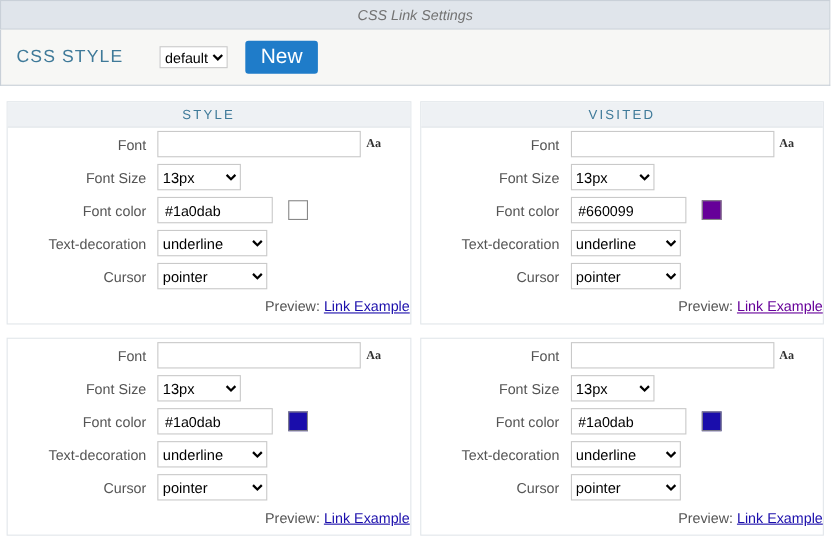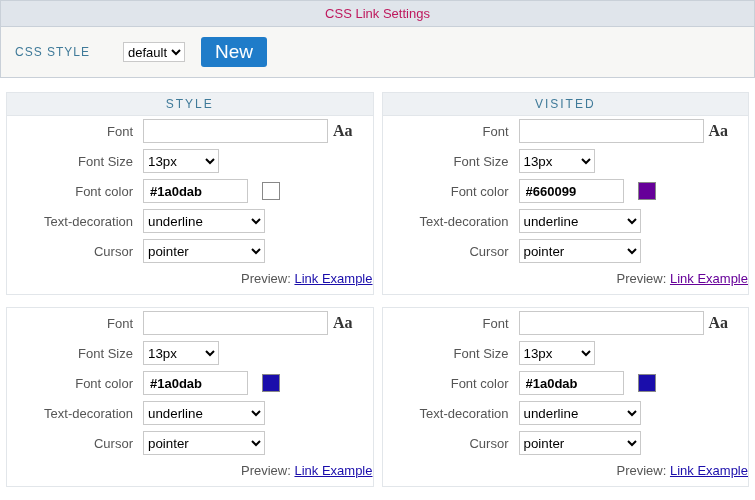--- a/index.html
+++ b/index.html
@@ -10,35 +10,36 @@
     color: #555;
     background: #fff;
     width: 755px;
   }
   .titlebar {
     background: #e0e5eb;
     border: 1px solid #c9d0d8;
     text-align: center;
     padding: 5px 0;
     font-size: 13px;
-    color: #be185d;
+    color: #737373;
+    font-style: italic;
   }
   .toolbar {
     background: #f7f7f5;
     border-left: 1px solid #c9d0d8;
     border-right: 1px solid #c9d0d8;
     border-bottom: 1px solid #c9d0d8;
     padding: 10px 14px;
     display: flex;
     align-items: center;
     gap: 6px;
   }
   .toolbar-label {
     color: #3f7a99;
-    font-size: 12px;
+    font-size: 16px;
     letter-spacing: 1px;
   }
   select.style-select {
     height: 20px;
     border: 1px solid #c9c9c9;
     background: #fff;
     font-size: 13px;
     margin-left: 27px;
   }
   .btn {
@@ -82,39 +83,38 @@
     padding-right: 10px;
     color: #555;
     font-size: 13px;
   }
   .text-input {
     height: 24px;
     border: 1px solid #c9c9c9;
     background: #fff;
     font-size: 13px;
     padding: 0 6px;
-    font-weight: bold;
   }
   .font-input { width: 185px; }
   .aa {
     font-family: Georgia, 'Times New Roman', serif;
     font-weight: 700;
     margin-left: 5px;
     color: #333;
-    font-size: 16px;
+    font-size: 11px;
   }
   .size-select { width: 76px; height: 24px; border:1px solid #c9c9c9; background:#fff;}
   .color-input { width: 105px; }
   .swatch {
     width: 18px; height: 18px;
     border: 1px solid #888;
     margin-left: 14px;
     display: inline-block;
   }
-  .deco-select, .cursor-select { width: 122px; height: 24px; border:1px solid #c9c9c9; background:#fff;}
+  .deco-select, .cursor-select { width: 100px; height: 24px; border:1px solid #c9c9c9; background:#fff;}
   .preview-row {
     text-align: right;
     padding: 5px 0 8px 0;
     font-size: 13px;
     color: #555;
   }
   .preview-link {
     color: #1a0dab;
     text-decoration: underline;
     cursor: pointer;

